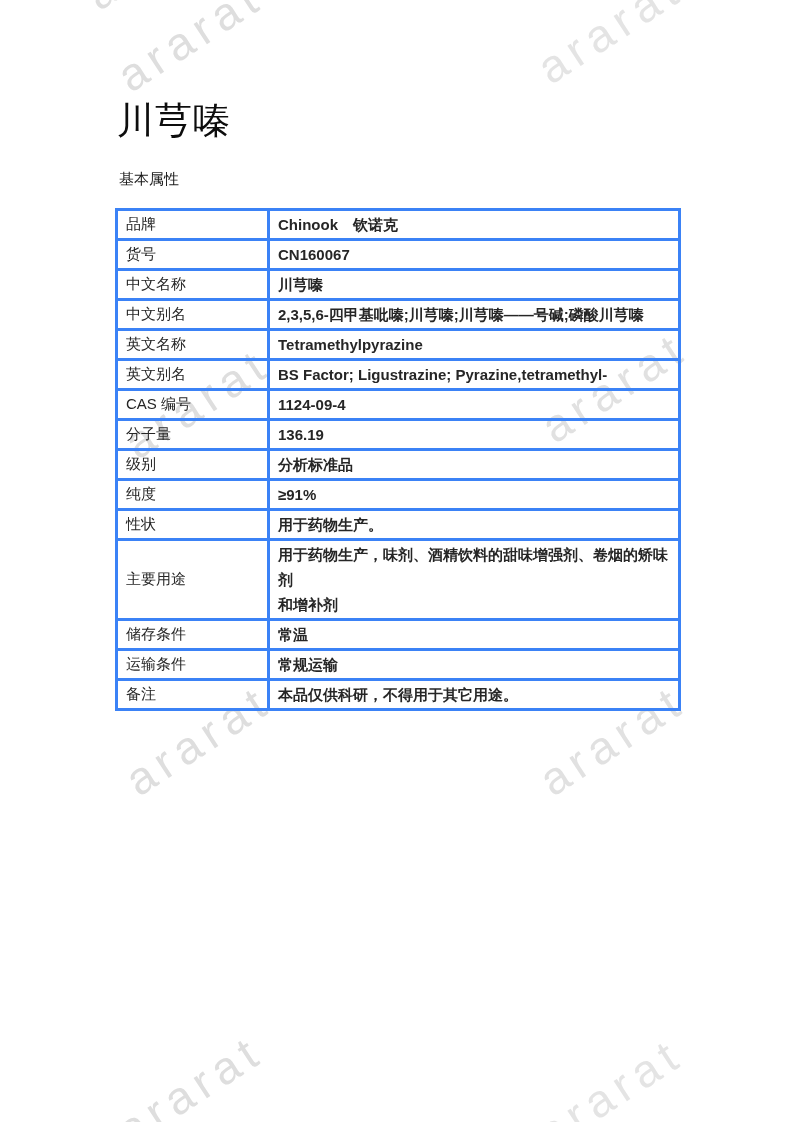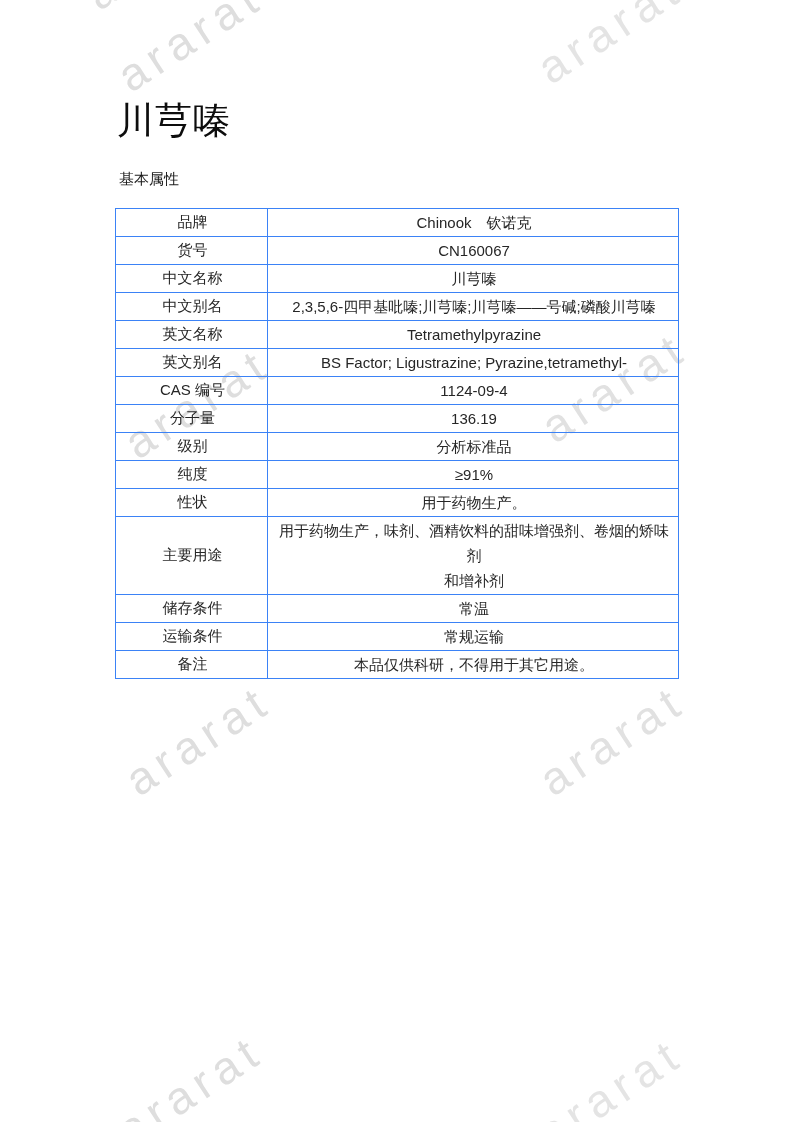--- a/index.html
+++ b/index.html
@@ -68,28 +68,27 @@
     table-layout: fixed;
     font-size: 15px;
     color: #262626;
     background: transparent;
   }
   table.props col.c-label { width: 152px; }
   table.props col.c-value { width: 411px; }
   table.props tr { height: 27px; }
   table.props tr.tall { height: 52px; }
   table.props td {
-    border: 1px solid #3b82f6;
+    border: 3px solid #3b82f6;
     padding: 1px 6px 1px 8px;
     vertical-align: middle;
     background: transparent;
     overflow: hidden;
-    text-align: center;
   }
-  table.props td.value { white-space: pre-line; line-height: 25px; }
+  table.props td.value { white-space: pre-line; line-height: 25px; font-weight: bold; }
   table.props sub { font-size: 10px; line-height: 0; }
 </style>
 </head>
 <body>
 
 <div class="page">
   <div id="wm-layer">
       <div class="wm" style="left: 90px; top: -39px;">
         <span style="color: rgb(222, 222, 222);">ararat</span>
       </div>

